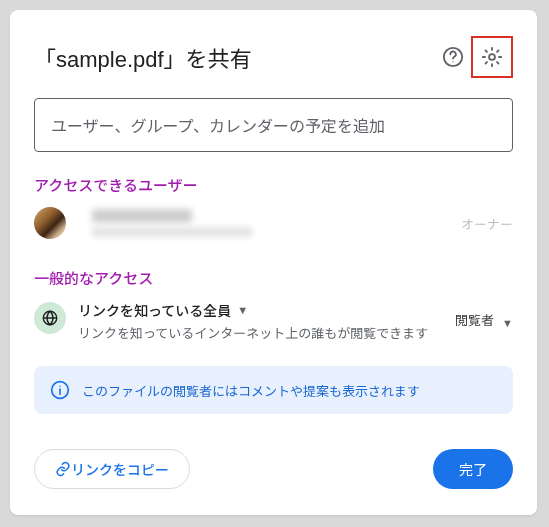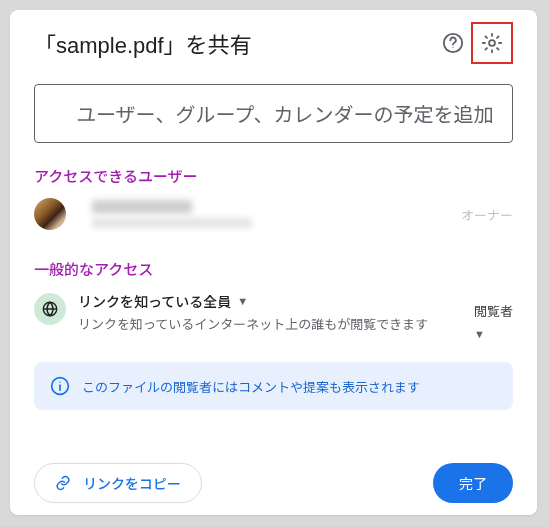--- a/index.html
+++ b/index.html
@@ -5,21 +5,21 @@
     * { margin: 0; padding: 0; box-sizing: border-box; font-family: "Helvetica Neue", Arial, "Hiragino Kaku Gothic ProN", "Noto Sans JP", Meiryo, sans-serif; }
     body {
       background: #d9d9d9;
       padding: 10px;
       width: 549px;
       height: 527px;
     }
     .dialog {
       background: #fff;
       border-radius: 8px;
-      padding: 12px 24px;
+      padding: 26px 24px;
       width: 527px;
       height: 505px;
       box-shadow: 0 1px 3px rgba(0,0,0,0.08);
       display: flex;
       flex-direction: column;
     }
     .header {
       display: flex;
       align-items: center;
       margin-bottom: 20px;
@@ -42,23 +42,22 @@
       border-radius: 0;
       width: 42px; height: 42px;
     }
     .input-wrap {
       border: 1px solid #5f6368;
       border-radius: 4px;
       padding: 14px 16px;
       margin-bottom: 22px;
     }
     .input-placeholder {
-      font-size: 20px;
+      font-size: 16px;
       color: #5f6368;
-      margin-left: 25px;
     }
     .section-label {
       font-size: 15px;
       color: #a21caf;
       font-weight: 500;
       margin-bottom: 12px;
     }
     .user-row {
       display: flex;
       align-items: center;
@@ -98,47 +97,46 @@
       flex-shrink: 0;
       margin-top: 2px;
       color: #1e1e1e;
     }
     .access-main { flex: 1; }
     .access-title-row { display: flex; align-items: center; gap: 6px; margin-bottom: 4px; }
     .access-title { font-size: 14px; font-weight: 500; color: #202124; }
     .caret { font-size: 11px; color: #5f6368; }
     .access-desc { font-size: 13px; color: #5f6368; line-height: 1.5; }
     .role-select {
-      display: flex; align-items: flex-start; gap: 8px;
+      display: flex; align-items: flex-end; gap: 8px;
       font-size: 13px; color: #3c4043;
       white-space: nowrap;
       padding-top: 10px;
       cursor: pointer;
-      flex-direction: column;
     }
     .info-banner {
       background: #e8f0fe;
       border-radius: 8px;
       padding: 14px 16px;
-      display: flex; align-items: center; gap: 12px;
+      display: flex; align-items: flex-end; gap: 12px;
     }
     .info-icon {
       width: 20px; height: 20px; color: #1a73e8; flex-shrink: 0;
       display:flex; align-items:center; justify-content:center;
     }
     .info-text { font-size: 13px; color: #1967d2; }
     .footer {
       display: flex; align-items: center; justify-content: space-between;
       margin-top: auto;
     }
     .copy-btn {
       border: 1px solid #dadce0;
       border-radius: 20px;
       padding: 9px 20px;
-      display: flex; align-items: center; gap: 12px;
+      display: flex; align-items: center; gap: 0;
       color: #1a73e8;
       font-size: 14px; font-weight: 500;
       cursor: pointer;
       background: #fff;
     }
     .link-icon { width: 16px; height: 16px; color: #1a73e8; }
     .done-btn {
       background: #1a73e8;
       color: #fff;
       border: none;

